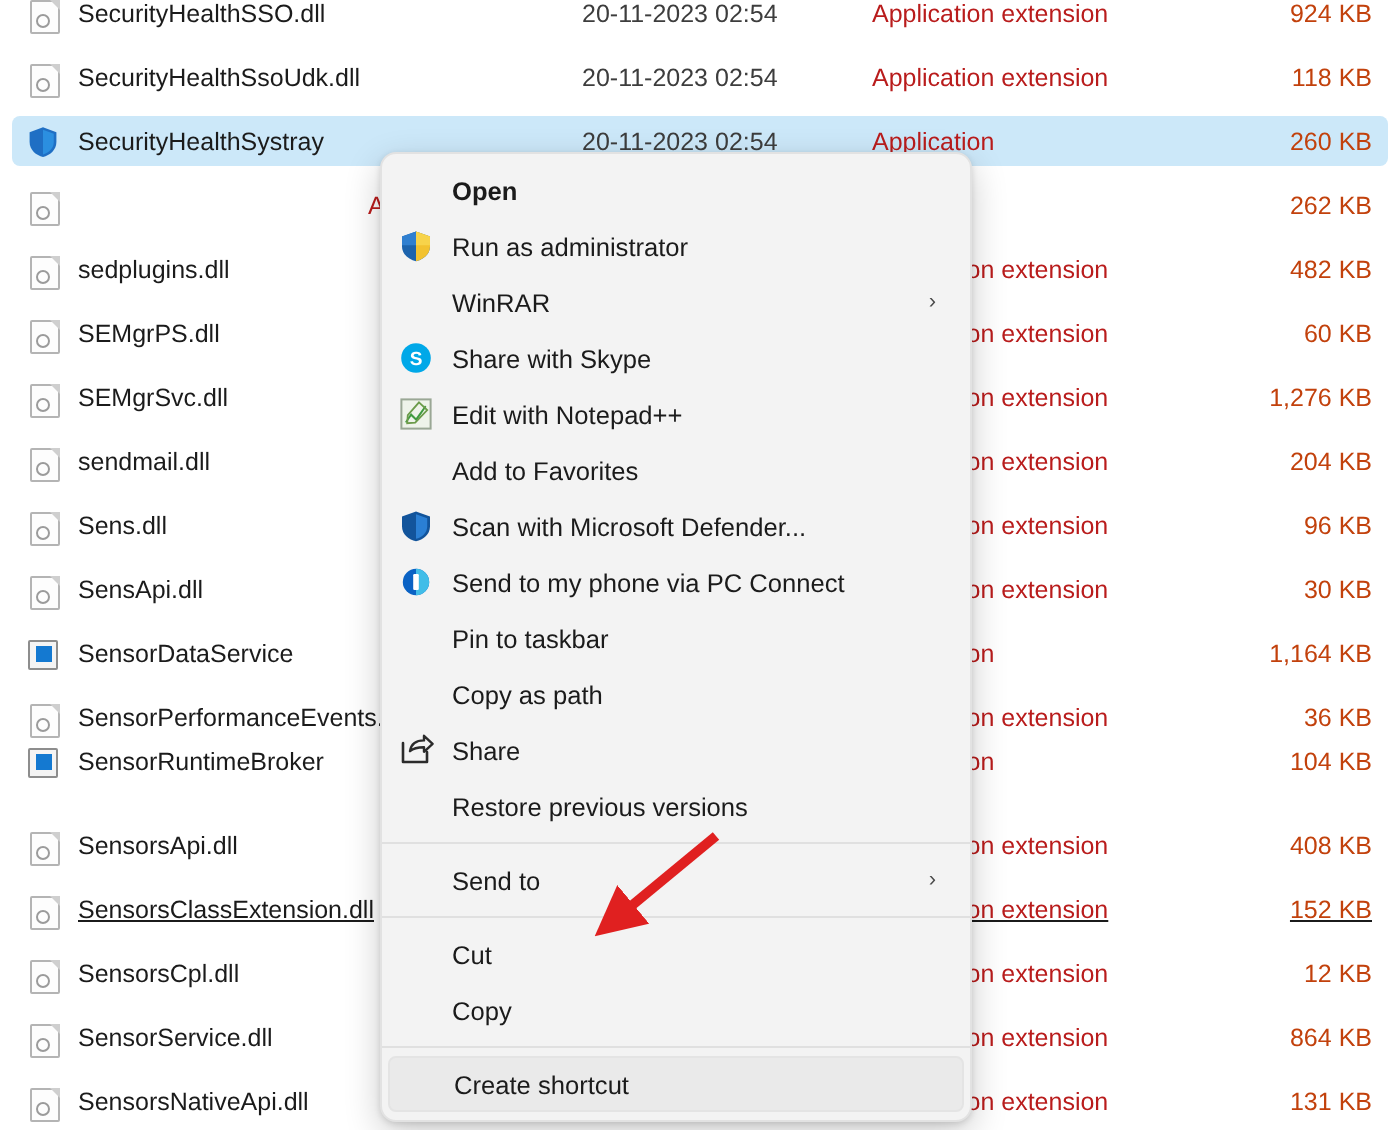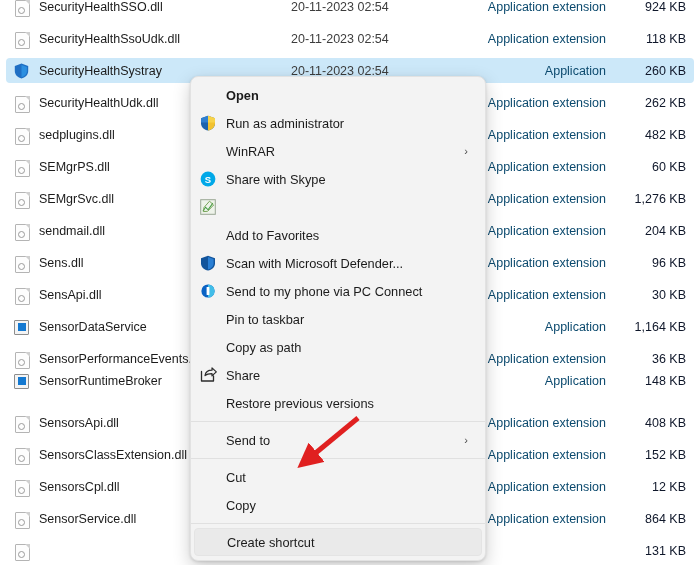--- a/index.html
+++ b/index.html
@@ -54,29 +54,28 @@
   }
   .file-date {
     flex: 0 0 auto;
     width: 145px;
     color: #3d3d3d;
     font-size: 12.5px;
   }
   .file-type {
     flex: 0 0 auto;
     width: 170px;
-    color: #0c4a6e;
+    color: #b91c1c;
     font-size: 12.5px;
-    text-align: right;
   }
   .file-size {
     flex: 1 1 auto;
     text-align: right;
     padding-right: 8px;
-    color: #0f172a;
+    color: #c2410c;
     font-size: 12.5px;
   }
 
   
   .ico-dll {
     display: block;
     width: 13px;
     height: 15px;
     margin: 1px 0 0 1px;
     background: #fdfdfd;
@@ -251,21 +250,20 @@
       </span>
       <span class="file-name">SecurityHealthSystray</span>
       <span class="file-date">20-11-2023 02:54</span>
       <span class="file-type">Application</span>
       <span class="file-size">260 KB</span>
     </div>
     <div class="file-row" style="top: 90px;">
       <span class="file-icon">
         <i class="ico-dll"></i>
       </span>
-      <span class="file-name">SecurityHealthUdk.dll</span>
       <span class="file-date"></span>
       <span class="file-type">Application extension</span>
       <span class="file-size">262 KB</span>
     </div>
     <div class="file-row" style="top: 122px;">
       <span class="file-icon">
         <i class="ico-dll"></i>
       </span>
       <span class="file-name">sedplugins.dll</span>
       <span class="file-date"></span>
@@ -335,32 +333,32 @@
       <span class="file-type">Application extension</span>
       <span class="file-size">36 KB</span>
     </div>
     <div class="file-row" style="top: 368px;">
       <span class="file-icon">
         <i class="ico-app"></i>
       </span>
       <span class="file-name">SensorRuntimeBroker</span>
       <span class="file-date"></span>
       <span class="file-type">Application</span>
-      <span class="file-size">148 KB</span>
+      <span class="file-size">104 KB</span>
     </div>
     <div class="file-row" style="top: 410px;">
       <span class="file-icon">
         <i class="ico-dll"></i>
       </span>
       <span class="file-name">SensorsApi.dll</span>
       <span class="file-date"></span>
       <span class="file-type">Application extension</span>
       <span class="file-size">408 KB</span>
     </div>
-    <div class="file-row" style="top: 442px;">
+    <div class="file-row" style="top: 442px; text-decoration: underline;">
       <span class="file-icon">
         <i class="ico-dll"></i>
       </span>
       <span class="file-name">SensorsClassExtension.dll</span>
       <span class="file-date"></span>
       <span class="file-type">Application extension</span>
       <span class="file-size">152 KB</span>
     </div>
     <div class="file-row" style="top: 474px;">
       <span class="file-icon">
@@ -377,20 +375,21 @@
       </span>
       <span class="file-name">SensorService.dll</span>
       <span class="file-date"></span>
       <span class="file-type">Application extension</span>
       <span class="file-size">864 KB</span>
     </div>
     <div class="file-row" style="top: 538px;">
       <span class="file-icon">
         <i class="ico-dll"></i>
       </span>
+      <span class="file-name">SensorsNativeApi.dll</span>
       <span class="file-date"></span>
       <span class="file-type">Application extension</span>
       <span class="file-size">131 KB</span>
     </div>
   </div>
 
 <div id="context-menu">
     <div class="menu-item bold">
       <span class="menu-icon"></span>
       <span class="menu-label">Open</span>
@@ -416,20 +415,21 @@
           <text x="8" y="11.6" font-family="Liberation Sans, sans-serif" font-size="9.5" font-weight="bold" fill="#ffffff" text-anchor="middle">S</text>
         </svg></span>
       <span class="menu-label">Share with Skype</span>
     </div>
     <div class="menu-item">
       <span class="menu-icon"><svg width="16" height="16" viewBox="0 0 16 16">
           <rect x="0.7" y="0.7" width="14.6" height="14.6" fill="#eef3ea" stroke="#9aa795" stroke-width="1"></rect>
           <path d="M2.5 12 L5.5 7.5 L8 10 L12.5 3.8 L13.2 4.4 L8.2 11.6 L5.6 9.1 L3.3 12.4 Z" fill="#3f9b3f"></path>
           <path d="M9.5 2.2 L13.6 6.0 L7.6 12.3 L3.6 12.6 L3.9 8.6 Z" fill="none" stroke="#6b9b4a" stroke-width="0.9"></path>
         </svg></span>
+      <span class="menu-label">Edit with Notepad++</span>
     </div>
     <div class="menu-item">
       <span class="menu-icon"></span>
       <span class="menu-label">Add to Favorites</span>
     </div>
     <div class="menu-item">
       <span class="menu-icon"><svg width="16" height="16" viewBox="0 0 16 16">
           <path d="M8 0.7 L15 3.2 V8.2 C15 12.2 11.6 14.8 8 15.6 C4.4 14.8 1 12.2 1 8.2 V3.2 Z" fill="#12549b"></path>
           <path d="M8 2.1 L13.6 4.1 V8.2 C13.6 11.4 11 13.7 8 14.4 Z" fill="#2a7fd4"></path>
         </svg></span>

